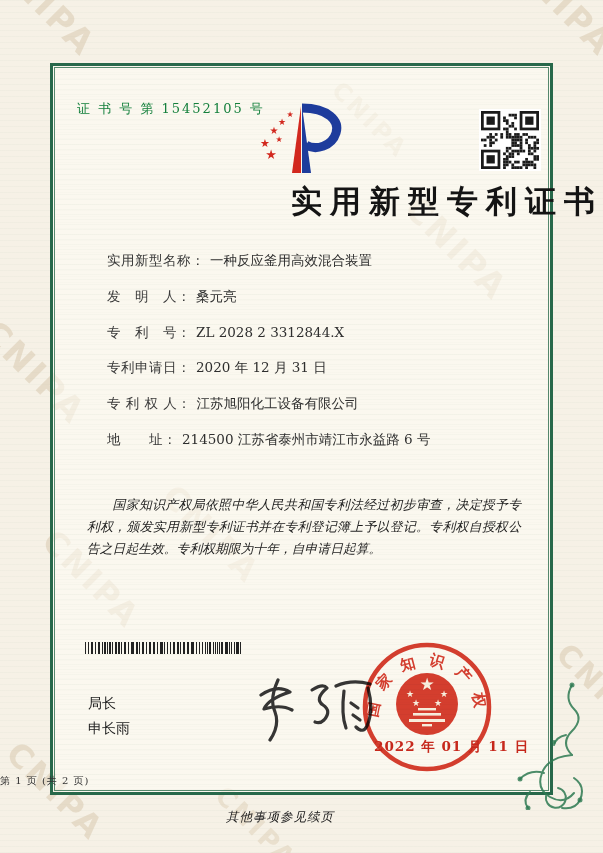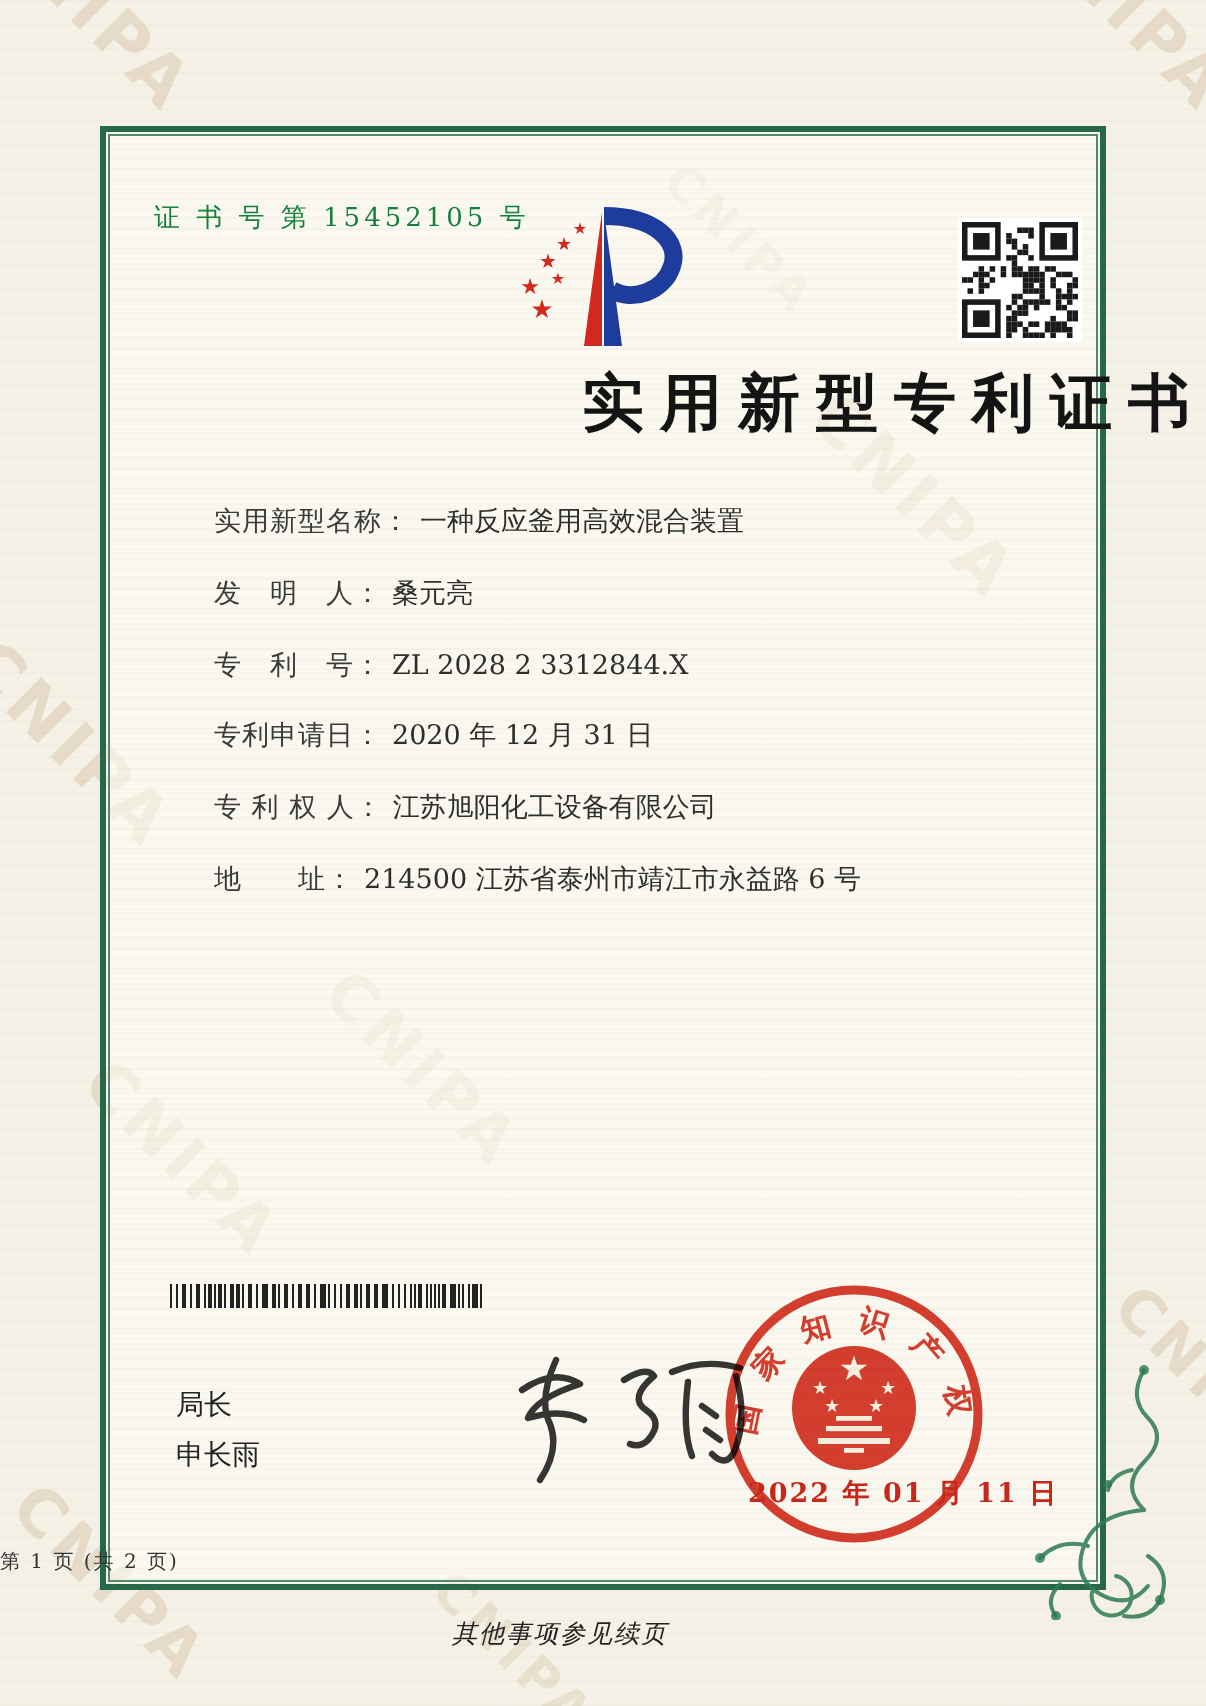--- a/index.html
+++ b/index.html
@@ -232,20 +232,21 @@
   </div>
   <div class="frow">
     <span class="lab">专 利 权 人：</span><span class="val">江苏旭阳化工设备有限公司</span>
   </div>
   <div class="frow">
     <span class="lab">地　　址：</span><span class="val">214500 江苏省泰州市靖江市永益路 6 号</span>
   </div>
 </div>
 
 <div class="paras">
+  <p>国家知识产权局依照中华人民共和国专利法经过初步审查，决定授予专利权，颁发实用新型专利证书并在专利登记簿上予以登记。专利权自授权公告之日起生效。专利权期限为十年，自申请日起算。</p>
 </div>
 
 <svg class="barcode" id="barcode" viewBox="0 0 156 12" preserveAspectRatio="none">
     <rect x="0" y="0" width="1" height="12" fill="#222"></rect>
     <rect x="3" y="0" width="1" height="12" fill="#222"></rect>
     <rect x="6" y="0" width="2" height="12" fill="#222"></rect>
     <rect x="10" y="0" width="1" height="12" fill="#222"></rect>
     <rect x="13" y="0" width="2" height="12" fill="#222"></rect>
     <rect x="17" y="0" width="1" height="12" fill="#222"></rect>
     <rect x="19" y="0" width="2" height="12" fill="#222"></rect>

